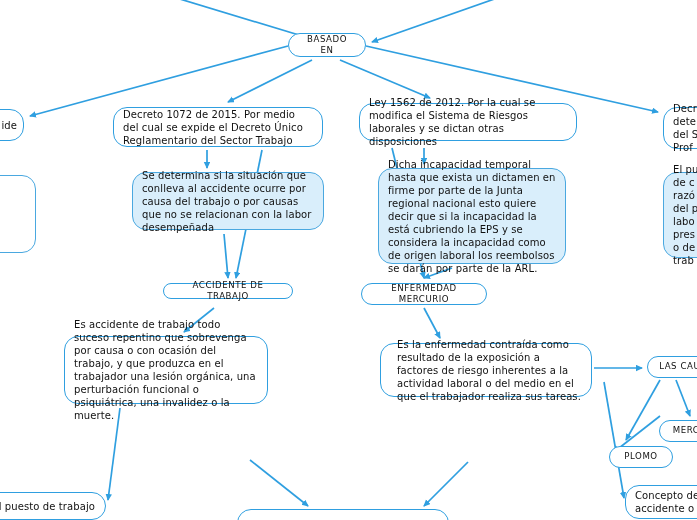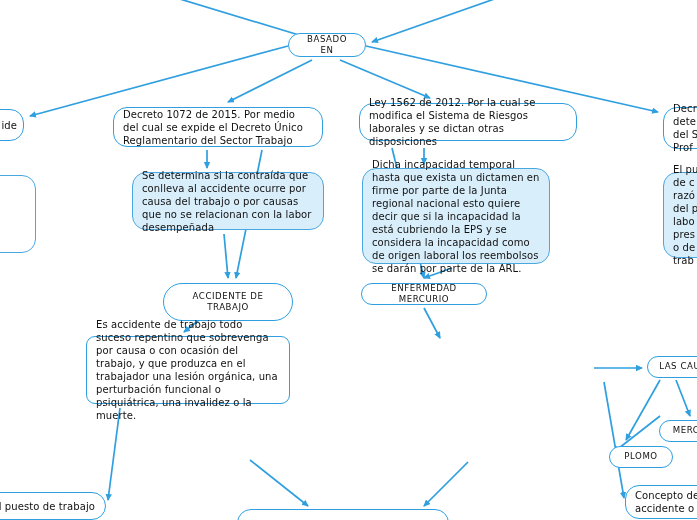--- a/index.html
+++ b/index.html
@@ -117,54 +117,57 @@
 dete
 del S
 Prof</span>
   </div>
 
   <div class="node para" style="left:-38px; top:109px; width:62px; height:32px;">
     <span class="txt" style="width:100%; text-align:right; padding-right:6px;">ide</span>
   </div>
 
   <div class="node para fill" style="left:132px; top:172px; width:192px; height:58px;">
-    <span class="txt">Se determina si la contraída que conlleva al accidente ocurre por causa del trabajo o por causas que no se relacionan con la labor desempeñada</span>
+    <span class="txt">Se determina si la situación que conlleva al accidente ocurre por causa del trabajo o por causas que no se relacionan con la labor desempeñada</span>
   </div>
 
-  <div class="node para fill" style="left:362px; top:168px; width:188px; height:96px;">
+  <div class="node para fill" style="left:378px; top:168px; width:188px; height:96px;">
     <span class="txt">Dicha incapacidad temporal hasta que exista un dictamen en firme por parte de la Junta regional nacional esto quiere decir que si la incapacidad la está cubriendo la EPS y se considera la incapacidad como de origen laboral los reembolsos se darán por parte de la ARL.</span>
   </div>
 
   <div class="node para fill clip-right" style="left:663px; top:172px; width:58px; height:86px;">
     <span class="txt">El pu
 de c
 razó
 del p
 labo
 pres
 o de
 trab</span>
   </div>
 
   <div class="node para fill" style="left:-36px; top:175px; width:72px; height:78px; background:#ffffff;">
     
   </div>
 
-  <div class="node pill" style="left:163px; top:283px; width:130px; height:38px;">
+  <div class="node pill" style="left:163px; top:283px; width:130px; height:16px;">
     <span class="txt">ACCIDENTE DE TRABAJO</span>
   </div>
 
   <div class="node pill" style="left:361px; top:283px; width:126px; height:22px;">
     <span class="txt">ENFERMEDAD MERCURIO</span>
   </div>
 
-  <div class="node para" style="left:86px; top:336px; width:204px; height:68px;border-radius:9px;">
+  <div class="node para" style="left:64px; top:336px; width:204px; height:68px;">
     <span class="txt">Es accidente de trabajo todo suceso repentino que sobrevenga por causa o con ocasión del trabajo, y que produzca en el trabajador una lesión orgánica, una perturbación funcional o psiquiátrica, una invalidez o la muerte.</span>
   </div>
 
+  <div class="node para" style="left:380px; top:343px; width:212px; height:54px;">
+    <span class="txt" style="padding-left:16px;">Es la enfermedad contraída como resultado de la exposición a factores de riesgo inherentes a la actividad laboral o del medio en el que el trabajador realiza sus tareas.</span>
+  </div>
 
   <div class="node pill" style="left:647px; top:356px; width:84px; height:22px;">
     <span class="txt">LAS CAUSAS</span>
   </div>
 
   <div class="node pill" style="left:659px; top:420px; width:78px; height:22px;">
     <span class="txt">MERCURIO</span>
   </div>
 
   <div class="node pill" style="left:609px; top:446px; width:64px; height:22px;">

